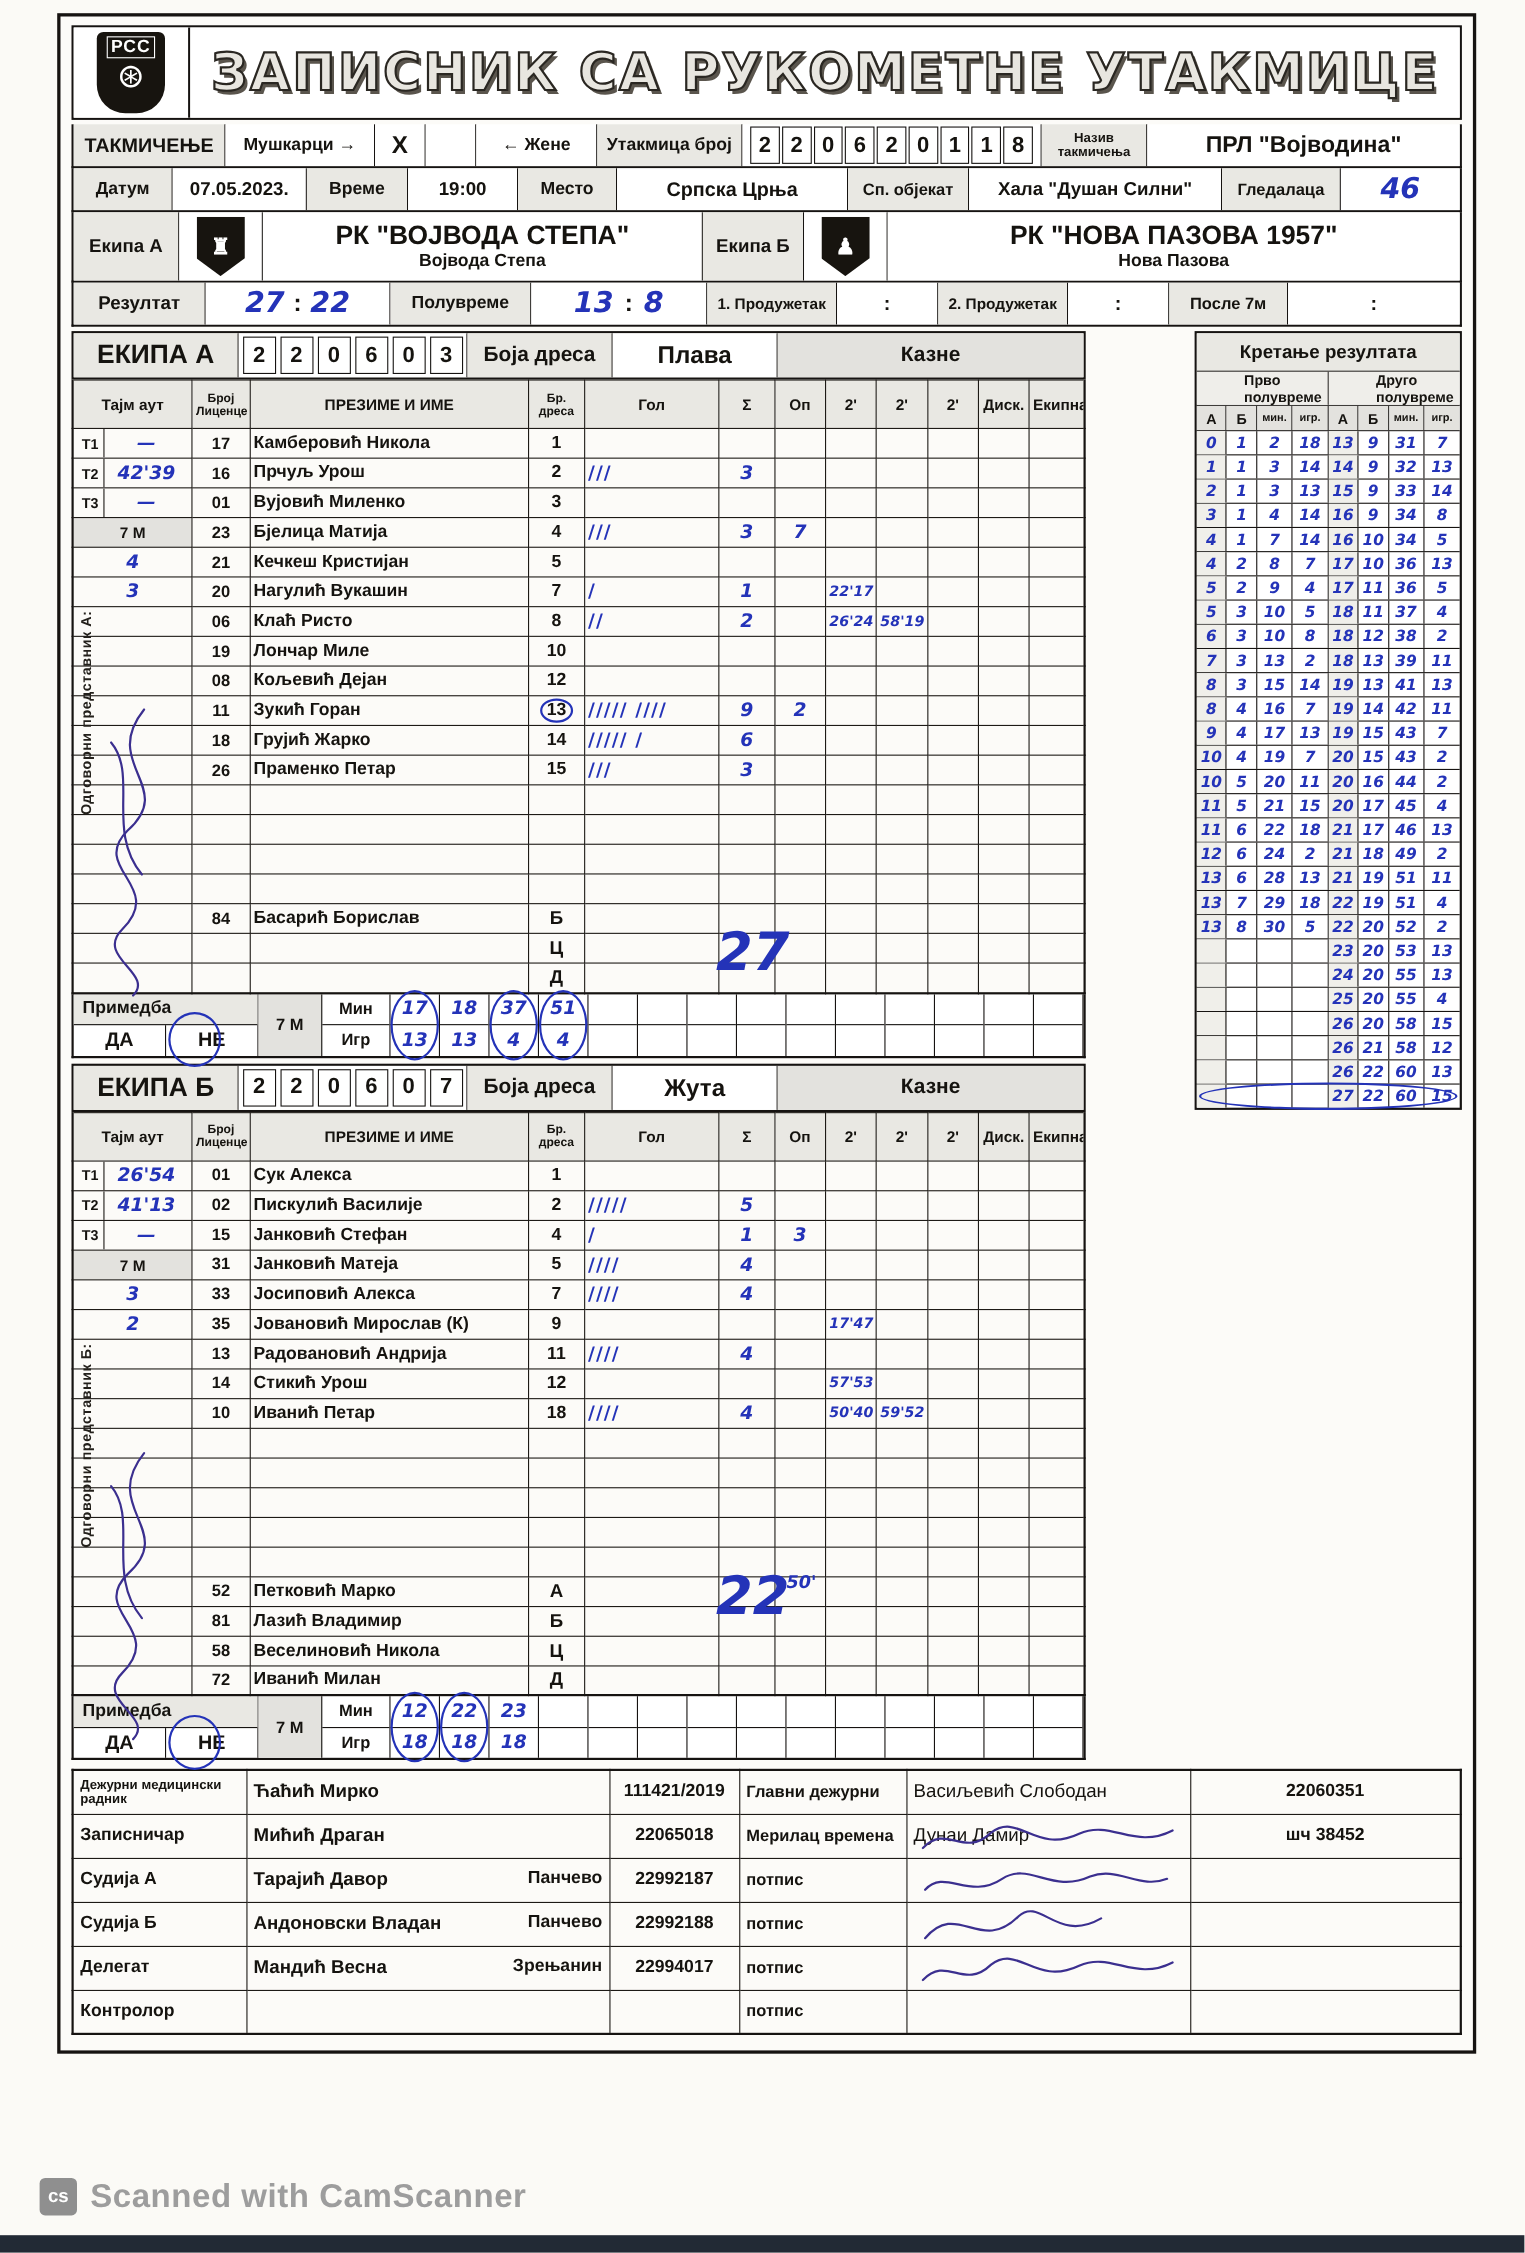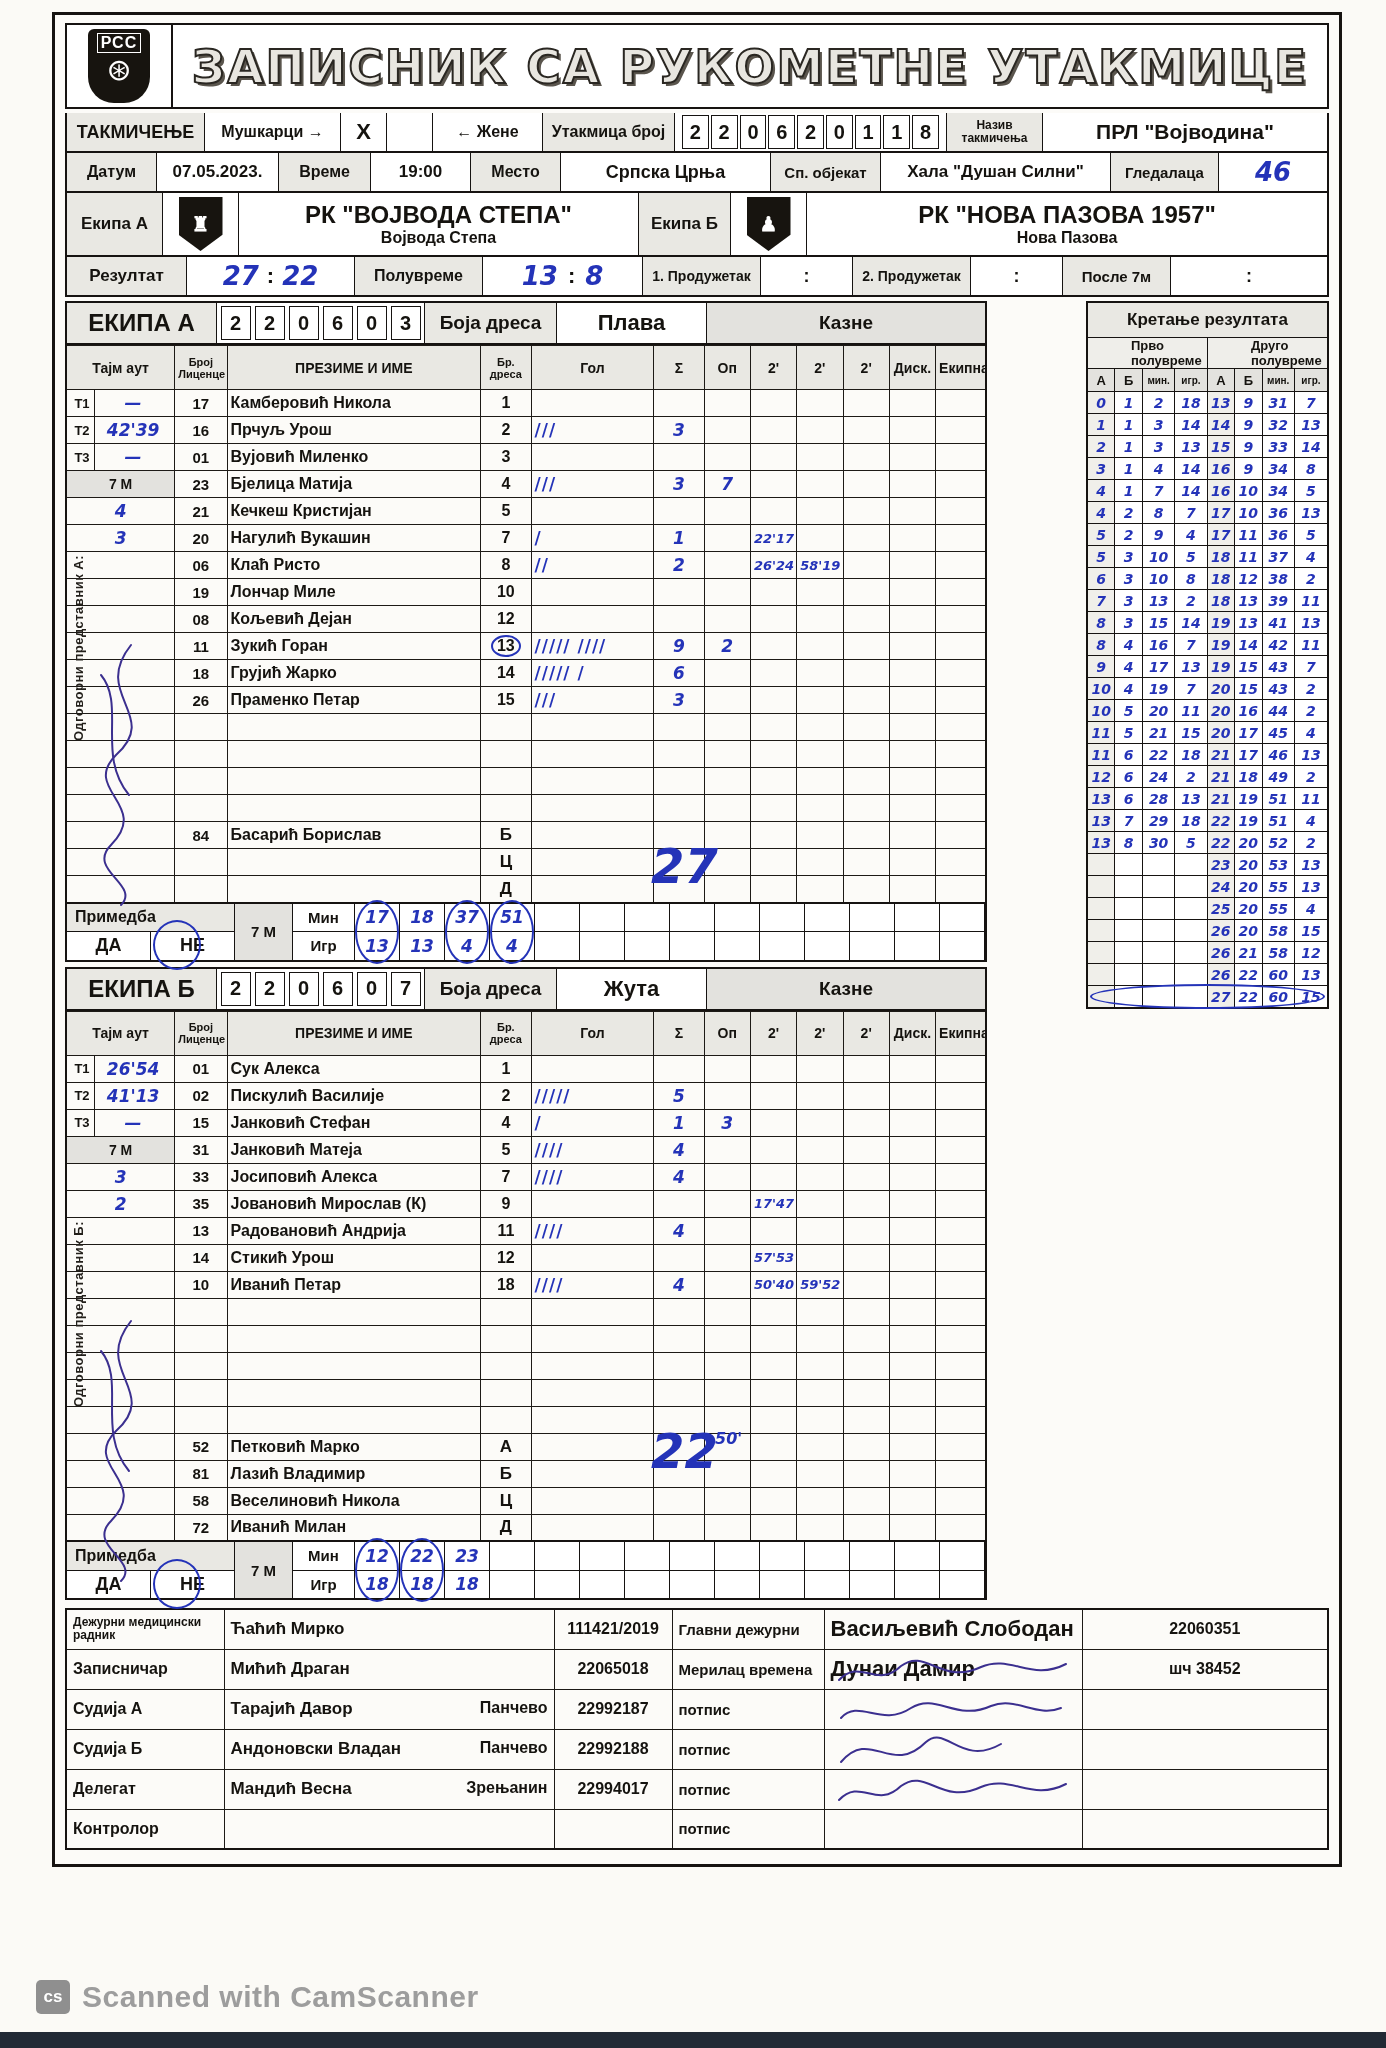--- a/index.html
+++ b/index.html
@@ -111,21 +111,21 @@
   .sc-row.circled::after{content:"";position:absolute;inset:-2px 2px;border:2.5px solid #2433b8;border-radius:50%;}
   
   table.foot{table-layout:fixed;border-collapse:collapse;width:100%;border:2.5px solid #161311;margin-top:8px;}
   table.foot td{border:1.2px solid #1d1a16;height:40px;padding:0 6px;box-sizing:border-box;overflow:hidden;}
   td.frole{font-size:16px;font-weight:bold;}
   td.frole.small{font-size:12px;line-height:13px;}
   td.fname{font-size:17px;font-weight:bold;position:relative;}
   td.fname .city{float:right;font-size:16px;}
   td.fid{font-size:16px;font-weight:bold;text-align:center;}
   td.frole2{font-size:15px;font-weight:bold;}
-  td.fsig{position:relative;font-size:22px;font-weight:bold;margin-left:48px;}
+  td.fsig{position:relative;font-size:17px;font-weight:normal;margin-left:48px;}
   
   .cam{position:absolute;left:36px;bottom:34px;display:flex;align-items:center;gap:12px;}
   .cam-badge{width:34px;height:34px;background:#8f8f8f;border-radius:5px;color:#fff;display:flex;align-items:center;justify-content:center;font-weight:bold;font-size:17px;}
   .cam-text{font-size:30px;color:#9d9d9d;font-weight:bold;letter-spacing:.5px;}
   .bottom-strip{position:absolute;left:0;bottom:0;width:100%;height:16px;background:#222a35;}
 </style>
 </head>
 <body>
 
 <div class="form">

